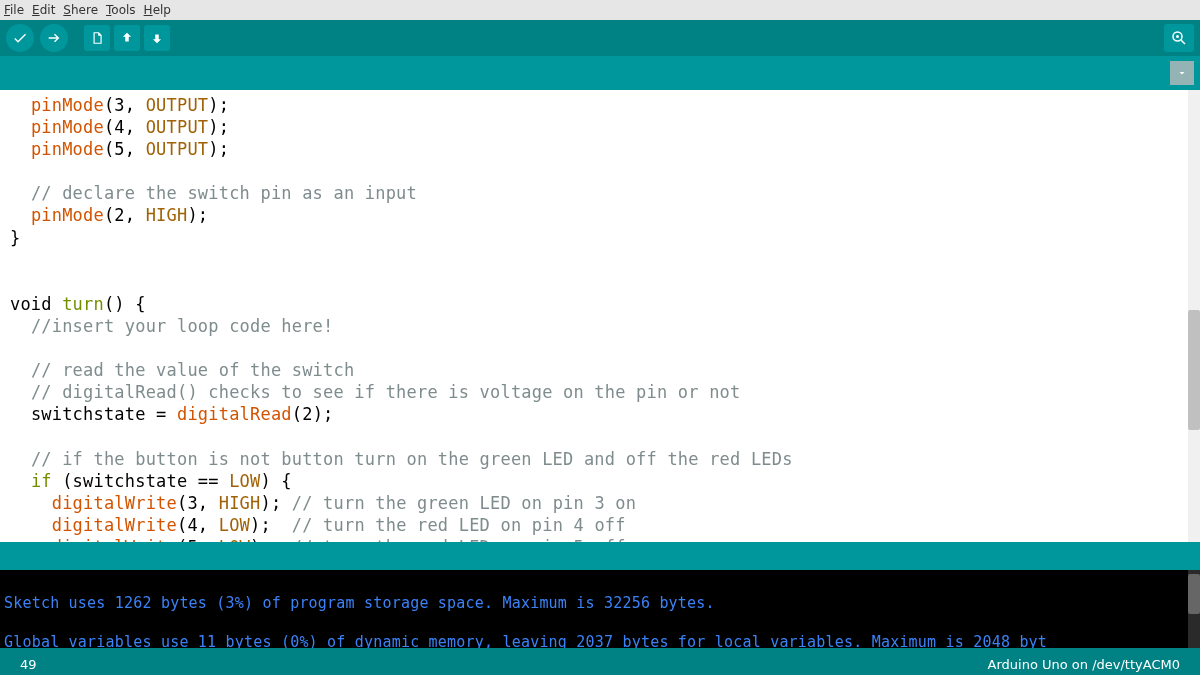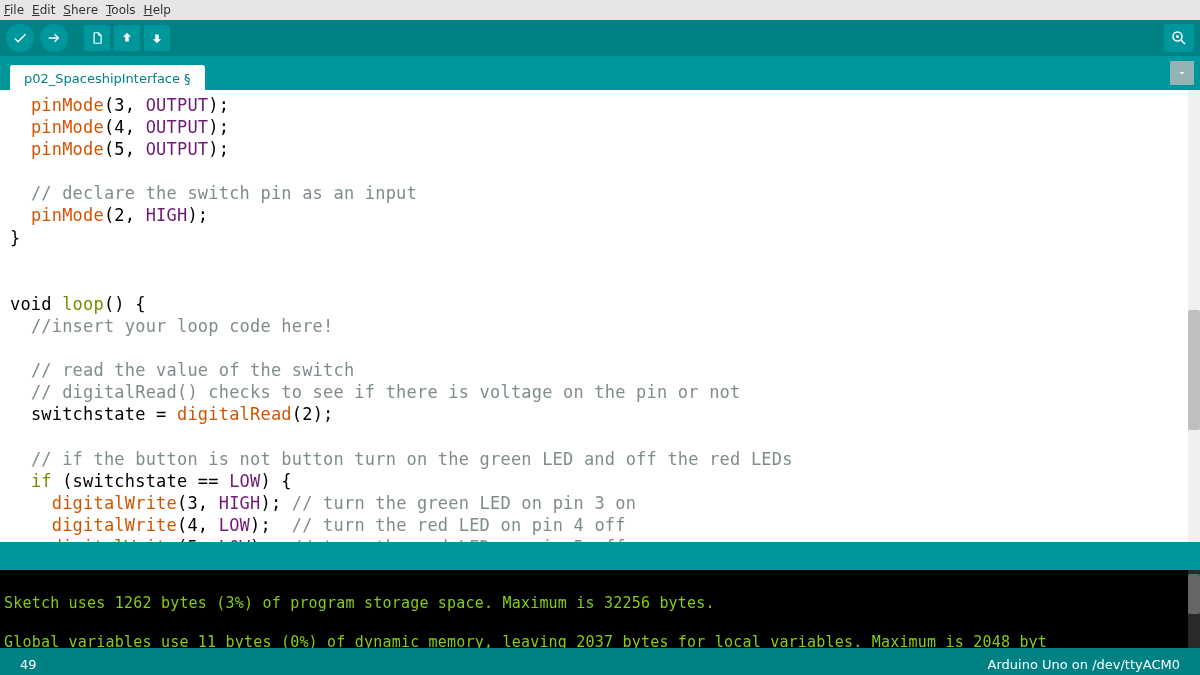--- a/index.html
+++ b/index.html
@@ -13,30 +13,30 @@
   .toolbar .btn.square { border-radius: 3px; background: #00979c; width: 26px; height: 26px; margin-left: 2px; margin-right: 2px; }
   .toolbar .gap { width: 8px; }
   .toolbar .spacer { flex: 1; }
   .toolbar .serial { width: 30px; height: 28px; border-radius: 3px; background: #00979c; display: flex; align-items: center; justify-content: center; cursor: pointer; }
   .tabbar { height: 34px; background: #00979c; position: relative; display: flex; align-items: flex-end; padding-left: 10px; }
   .tab { background: #fff; color: #008184; padding: 6px 14px 4px 14px; font-size: 13px; border-top-left-radius: 3px; border-top-right-radius: 3px; cursor: default; }
   .tabbar .dropdown { position: absolute; right: 6px; top: 5px; width: 24px; height: 24px; background: #94b3b4; display: flex; align-items: center; justify-content: center; cursor: pointer; }
   .editor { height: 452px; background: #fff; position: relative; overflow: hidden; }
   .code-area { font-family: "DejaVu Sans Mono","Consolas",monospace; font-size: 17px; line-height: 1.3; padding: 4px 8px 4px 10px; white-space: pre; color: #000; letter-spacing: 0.2px; }
   .tok-fn { color: #d35400; }
-  .tok-kw { color: #701a75; }
+  .tok-kw { color: #a16207; }
   .tok-vkw { color: #000000; }
   .tok-lw { color: #728e00; }
   .tok-num { color: #000; }
   .tok-cmt { color: #7f8c8d; }
   .tok-br { color: #000; }
   .scrollbar { position: absolute; right: 0; top: 0; width: 12px; height: 100%; background: #f0f0f0; }
   .scrollbar .thumb { position: absolute; right: 0; width: 12px; background: #c0c0c0; top: 220px; height: 120px; cursor: pointer; border-radius: 2px;}
   .msgbar { height: 28px; background: #00979c; }
-  .console { height: 78px; background: #000; color: #84cc16; font-family: "DejaVu Sans Mono",monospace; font-size: 15px; line-height: 1.3; padding: 4px 4px; white-space: pre; overflow: hidden; position: relative; letter-spacing: 0.2px;}
+  .console { height: 78px; background: #000; color: #3b82f6; font-family: "DejaVu Sans Mono",monospace; font-size: 15px; line-height: 1.3; padding: 4px 4px; white-space: pre; overflow: hidden; position: relative; letter-spacing: 0.2px;}
   .console .cscroll { position:absolute; right:0; top:0; width:12px; height:100%; background:#2a2a2a; }
   .console .cscroll .cthumb { position:absolute; left:0; top:4px; width:12px; height:40px; background:#666; border-radius:2px; cursor:pointer;}
   .statusbar { height: 32px; background: #008184; color: #fff; display: flex; align-items: center; padding: 0 20px; font-size: 13px; }
   .statusbar .spacer { flex:1; }
 </style>
 </head>
 <body>
 
 <div class="menubar">
   <span class="item"><u>F</u><span>ile</span></span>
@@ -78,39 +78,38 @@
   <div class="serial">
     <svg width="18" height="18" viewBox="0 0 24 24">
         <circle cx="10" cy="10" r="6" fill="none" stroke="#fff" stroke-width="2"></circle>
         <path stroke="#fff" stroke-width="2" d="M15 15l5 5"></path>
         <circle cx="10" cy="10" r="2" fill="#fff"></circle>
       </svg>
   </div>
 </div>
 
 <div class="tabbar">
-  <div class="tab">p02_SpaceshipInterface §</div>
   <div class="dropdown">
     <svg width="12" height="12" viewBox="0 0 24 24">
         <path fill="#fff" d="M7 10l5 5 5-5z"></path>
       </svg>
   </div>
 </div>
 
 <div class="editor">
   <div class="code-area" id="code-area">  <span class="tok-fn">pinMode</span><span class="tok-br">(</span><span class="tok-num">3</span><span class="tok-br">, </span><span class="tok-kw">OUTPUT</span><span class="tok-br">);</span>
   <span class="tok-fn">pinMode</span><span class="tok-br">(</span><span class="tok-num">4</span><span class="tok-br">, </span><span class="tok-kw">OUTPUT</span><span class="tok-br">);</span>
   <span class="tok-fn">pinMode</span><span class="tok-br">(</span><span class="tok-num">5</span><span class="tok-br">, </span><span class="tok-kw">OUTPUT</span><span class="tok-br">);</span>
   <span class="tok-br"></span>
   <span class="tok-cmt">// declare the switch pin as an input</span>
   <span class="tok-fn">pinMode</span><span class="tok-br">(</span><span class="tok-num">2</span><span class="tok-br">, </span><span class="tok-kw">HIGH</span><span class="tok-br">);</span>
 <span class="tok-br">}</span>
   <span class="tok-br"></span>
   <span class="tok-br"></span>
-<span class="tok-vkw">void</span><span class="tok-br"> </span><span class="tok-lw">loop</span><span class="tok-br">() {</span>
+<span class="tok-vkw">void</span><span class="tok-br"> </span><span class="tok-lw">turn</span><span class="tok-br">() {</span>
   <span class="tok-cmt">//insert your loop code here!</span>
   <span class="tok-br"></span>
   <span class="tok-cmt">// read the value of the switch</span>
   <span class="tok-cmt">// digitalRead() checks to see if there is voltage on the pin or not</span>
   <span class="tok-br">switchstate = </span><span class="tok-fn">digitalRead</span><span class="tok-br">(</span><span class="tok-num">2</span><span class="tok-br">);</span>
   <span class="tok-br"></span>
   <span class="tok-cmt">// if the button is not button turn on the green LED and off the red LEDs</span>
   <span class="tok-lw">if</span><span class="tok-br"> (switchstate == </span><span class="tok-kw">LOW</span><span class="tok-br">) {</span>
     <span class="tok-fn">digitalWrite</span><span class="tok-br">(</span><span class="tok-num">3</span><span class="tok-br">, </span><span class="tok-kw">HIGH</span><span class="tok-br">); </span><span class="tok-cmt">// turn the green LED on pin 3 on</span>
     <span class="tok-fn">digitalWrite</span><span class="tok-br">(</span><span class="tok-num">4</span><span class="tok-br">, </span><span class="tok-kw">LOW</span><span class="tok-br">);  </span><span class="tok-cmt">// turn the red LED on pin 4 off</span>

